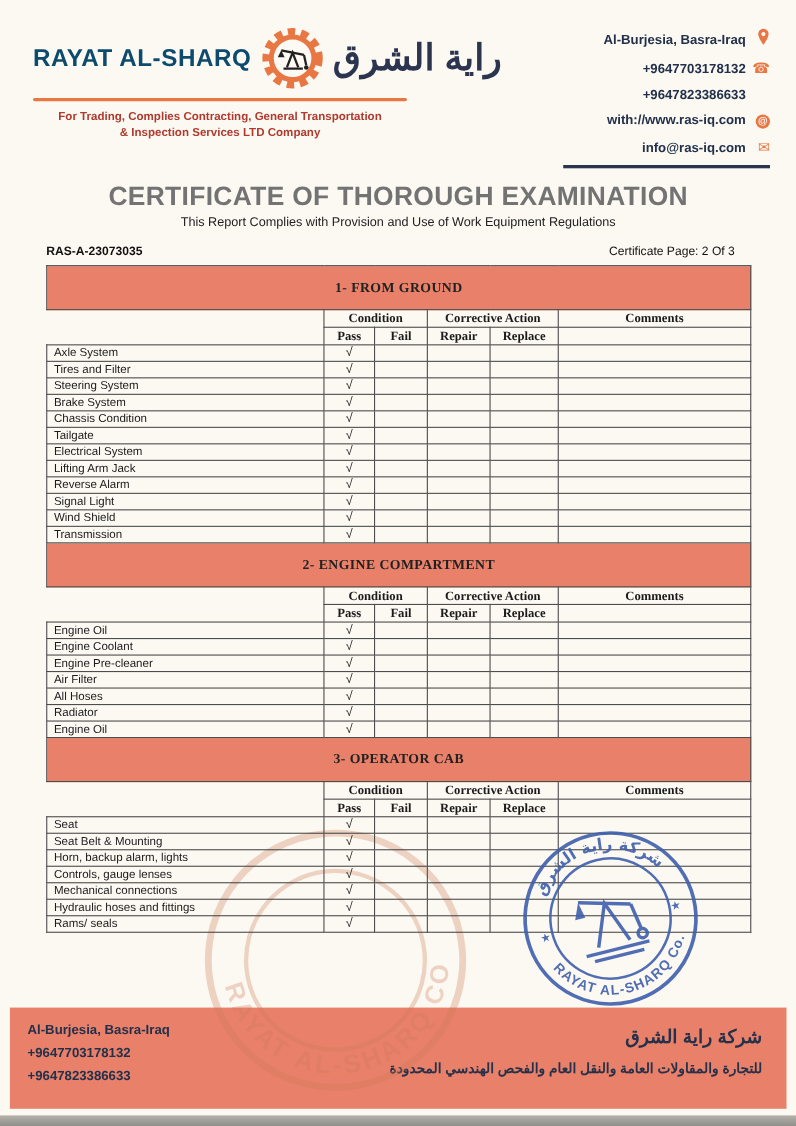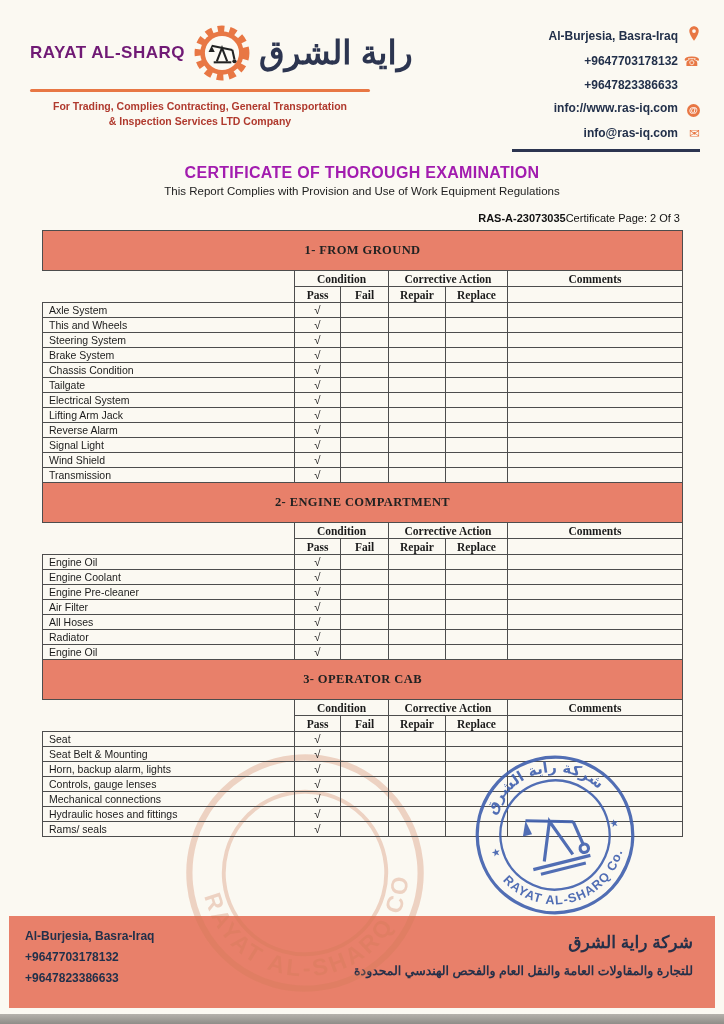--- a/index.html
+++ b/index.html
@@ -6,41 +6,41 @@
   html,body { background:#dcdad5; }
   body { font-family:"Liberation Sans", sans-serif; }
   .page { position:relative; width:724px; height:1024px; margin:0 auto; background:#fbf9f2; overflow:hidden; }
 
   .content { position:relative; z-index:2; }
 
   
   .header { display:flex; justify-content:space-between; padding:24px 24px 0 30px; }
   .logo-block { width:340px; }
   .logo-row { display:flex; align-items:center; gap:8px; }
-  .logo-en { font-size:17px; font-weight:bold; color:#701a75; letter-spacing:.5px; white-space:nowrap; }
+  .logo-en { font-size:22px; font-weight:bold; color:#0c4a6e; letter-spacing:.5px; white-space:nowrap; }
   .gear { width:58px; height:58px; display:inline-block; flex:0 0 auto; }
   .logo-ar { font-size:33px; font-weight:bold; color:#2c3550; direction:rtl; line-height:1.1; white-space:nowrap; }
   .logo-underline { height:3px; background:#e87744; margin:7px 0 7px 0; border-radius:2px; }
   .tagline { color:#b03a2e; font-size:10.5px; font-weight:bold; text-align:center; line-height:1.4; }
 
   .contact-block { width:188px; padding-top:2px; }
   .contact-row { display:flex; align-items:center; justify-content:flex-end; margin-bottom:7px; min-height:15px; }
   .contact-text { font-size:12px; font-weight:bold; color:#22304a; text-align:right; }
   .contact-icon { width:18px; text-align:right; flex:0 0 18px; margin-left:4px; }
   .glyph { color:#e87744; font-size:13px; line-height:1; }
   .circle-at { display:inline-block; width:13px; height:13px; border-radius:50%; background:#e87744; color:#fff;
                font-size:9px; line-height:13px; text-align:center; font-weight:bold; }
   .contact-underline { height:3px; background:#2c3550; margin-top:4px; }
 
   
   .title-block { text-align:center; margin-top:12px; }
-  .doc-title { font-size:16px; font-weight:bold; color:#a21caf; letter-spacing:.3px; }
+  .doc-title { font-size:24px; font-weight:bold; color:#737373; letter-spacing:.3px; }
   .doc-subtitle { font-size:11.5px; color:#222; margin-top:3px; }
 
-  .cert-row { display:flex; justify-content:flex-end; align-items:flex-end; margin:15px 44px 6px 42px; }
+  .cert-row { display:flex; justify-content:space-between; align-items:flex-end; margin:15px 56px 6px 42px; }
   .cert-no { font-size:11px; font-weight:bold; color:#111; }
   .cert-page { font-size:11px; color:#111; }
 
   
   table.inspection { width:640px; margin:0 42px; border-collapse:collapse; table-layout:fixed; }
   .inspection td { border:1px solid #4d4d4d; font-size:10.5px; color:#1b1b1b; background:transparent; }
   td.band { background:#e8806a; text-align:center; font-family:"Liberation Serif", serif; font-weight:bold;
             font-size:12.5px; height:19px; letter-spacing:.4px; color:#222; padding:12px; }
   td.hcell { font-family:"Liberation Serif", serif; font-weight:bold; font-size:11.5px; text-align:center;
              padding:0; height:16px; }
@@ -125,21 +125,21 @@
         </div>
         <div class="contact-row">
           <span class="contact-text">+9647703178132</span>
           <span class="contact-icon"><span class="glyph">☎</span></span>
         </div>
         <div class="contact-row">
           <span class="contact-text">+9647823386633</span>
           <span class="contact-icon"></span>
         </div>
         <div class="contact-row">
-          <span class="contact-text">info://www.ras-iq.com</span>
+          <span class="contact-text">with://www.ras-iq.com</span>
           <span class="contact-icon"><span class="circle-at">@</span></span>
         </div>
         <div class="contact-row">
           <span class="contact-text">info@ras-iq.com</span>
           <span class="contact-icon"><span class="glyph">✉</span></span>
         </div>
         <div class="contact-underline"></div>
       </div>
     </div>
 
@@ -182,21 +182,21 @@
           </tr>
           <tr>
             <td class="item">Axle System</td>
             <td class="mark">√</td>
             <td class="mark"></td>
             <td class="mark"></td>
             <td class="mark"></td>
             <td class="mark"></td>
           </tr>
           <tr>
-            <td class="item">This and Wheels</td>
+            <td class="item">Tires and Filter</td>
             <td class="mark">√</td>
             <td class="mark"></td>
             <td class="mark"></td>
             <td class="mark"></td>
             <td class="mark"></td>
           </tr>
           <tr>
             <td class="item">Steering System</td>
             <td class="mark">√</td>
             <td class="mark"></td>

